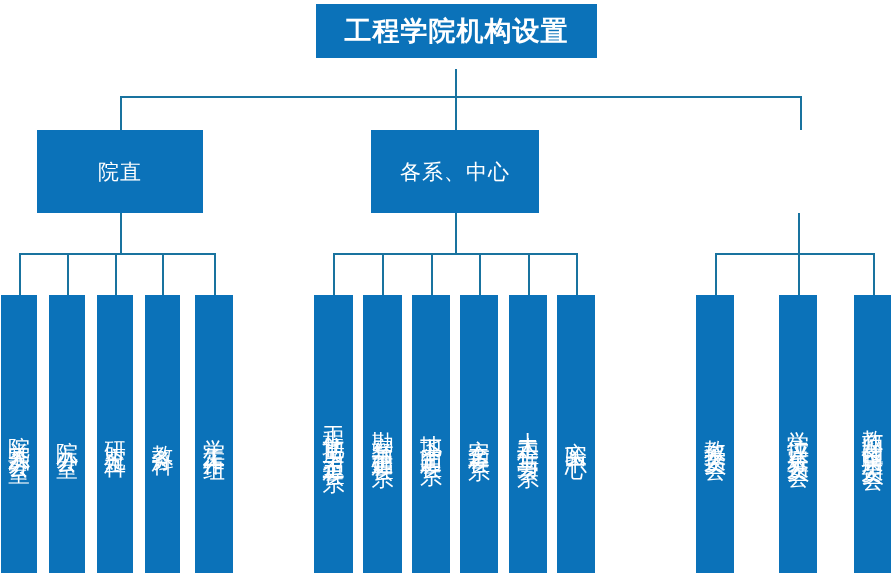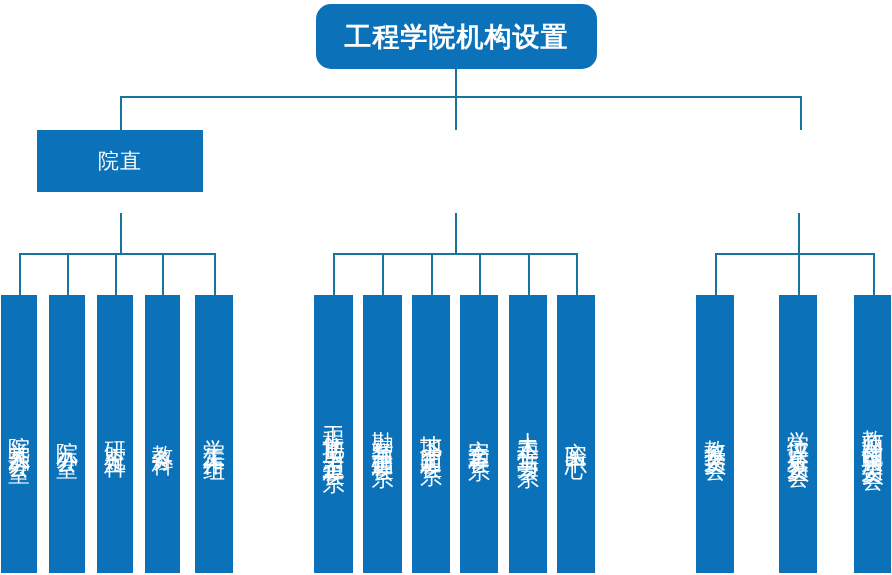--- a/index.html
+++ b/index.html
@@ -21,25 +21,25 @@
     position: absolute;
     background: var(--box-fill);
     color: var(--text);
     display: flex;
     align-items: center;
     justify-content: center;
     box-sizing: border-box;
     text-align: center;
   }
   .title-node {
-    left: 316px; top: 4px; width: 281px; height: 65px;
-    font-size: 27px; font-weight: bold; letter-spacing: 1px; border-radius: 15px;
+    left: 316px; top: 4px; width: 281px; height: 54px;
+    font-size: 27px; font-weight: bold; letter-spacing: 1px;
   }
   .group-node {
-    top: 130px; height: 62px;
+    top: 130px; height: 83px;
     font-size: 21px; letter-spacing: 1px;
   }
   .group-1 { left: 37px;  width: 166px; }
   .group-2 { left: 371px; width: 168px; }
   .group-3 { left: 709px; width: 173px; }
   .leaf-node { top: 295px; height: 278px; }
   .vtext {
     writing-mode: vertical-rl;
     text-orientation: upright;
     font-size: 22px;
@@ -57,20 +57,21 @@
 
   <div class="node title-node">工程学院机构设置</div>
 
   <div class="vline" style="left:455px; top:69px;  height:27px;"></div>
   <div class="hline" style="left:120px; top:96px;  width:681px;"></div>
   <div class="vline" style="left:120px; top:96px;  height:34px;"></div>
   <div class="vline" style="left:455px; top:96px;  height:34px;"></div>
   <div class="vline" style="left:800px; top:96px;  height:34px;"></div>
 
   <div class="node group-node group-1">院直</div>
+  <div class="node group-node group-2">各系、中心</div>
 
   <div class="vline" style="left:120px; top:213px; height:40px;"></div>
   <div class="hline" style="left:19px;  top:253px; width:196px;"></div>
   <div class="vline" style="left:19px;  top:253px; height:42px;"></div>
   <div class="vline" style="left:67px;  top:253px; height:42px;"></div>
   <div class="vline" style="left:115px; top:253px; height:42px;"></div>
   <div class="vline" style="left:162px; top:253px; height:42px;"></div>
   <div class="vline" style="left:214px; top:253px; height:42px;"></div>
 
   <div class="vline" style="left:455px; top:213px; height:40px;"></div>

